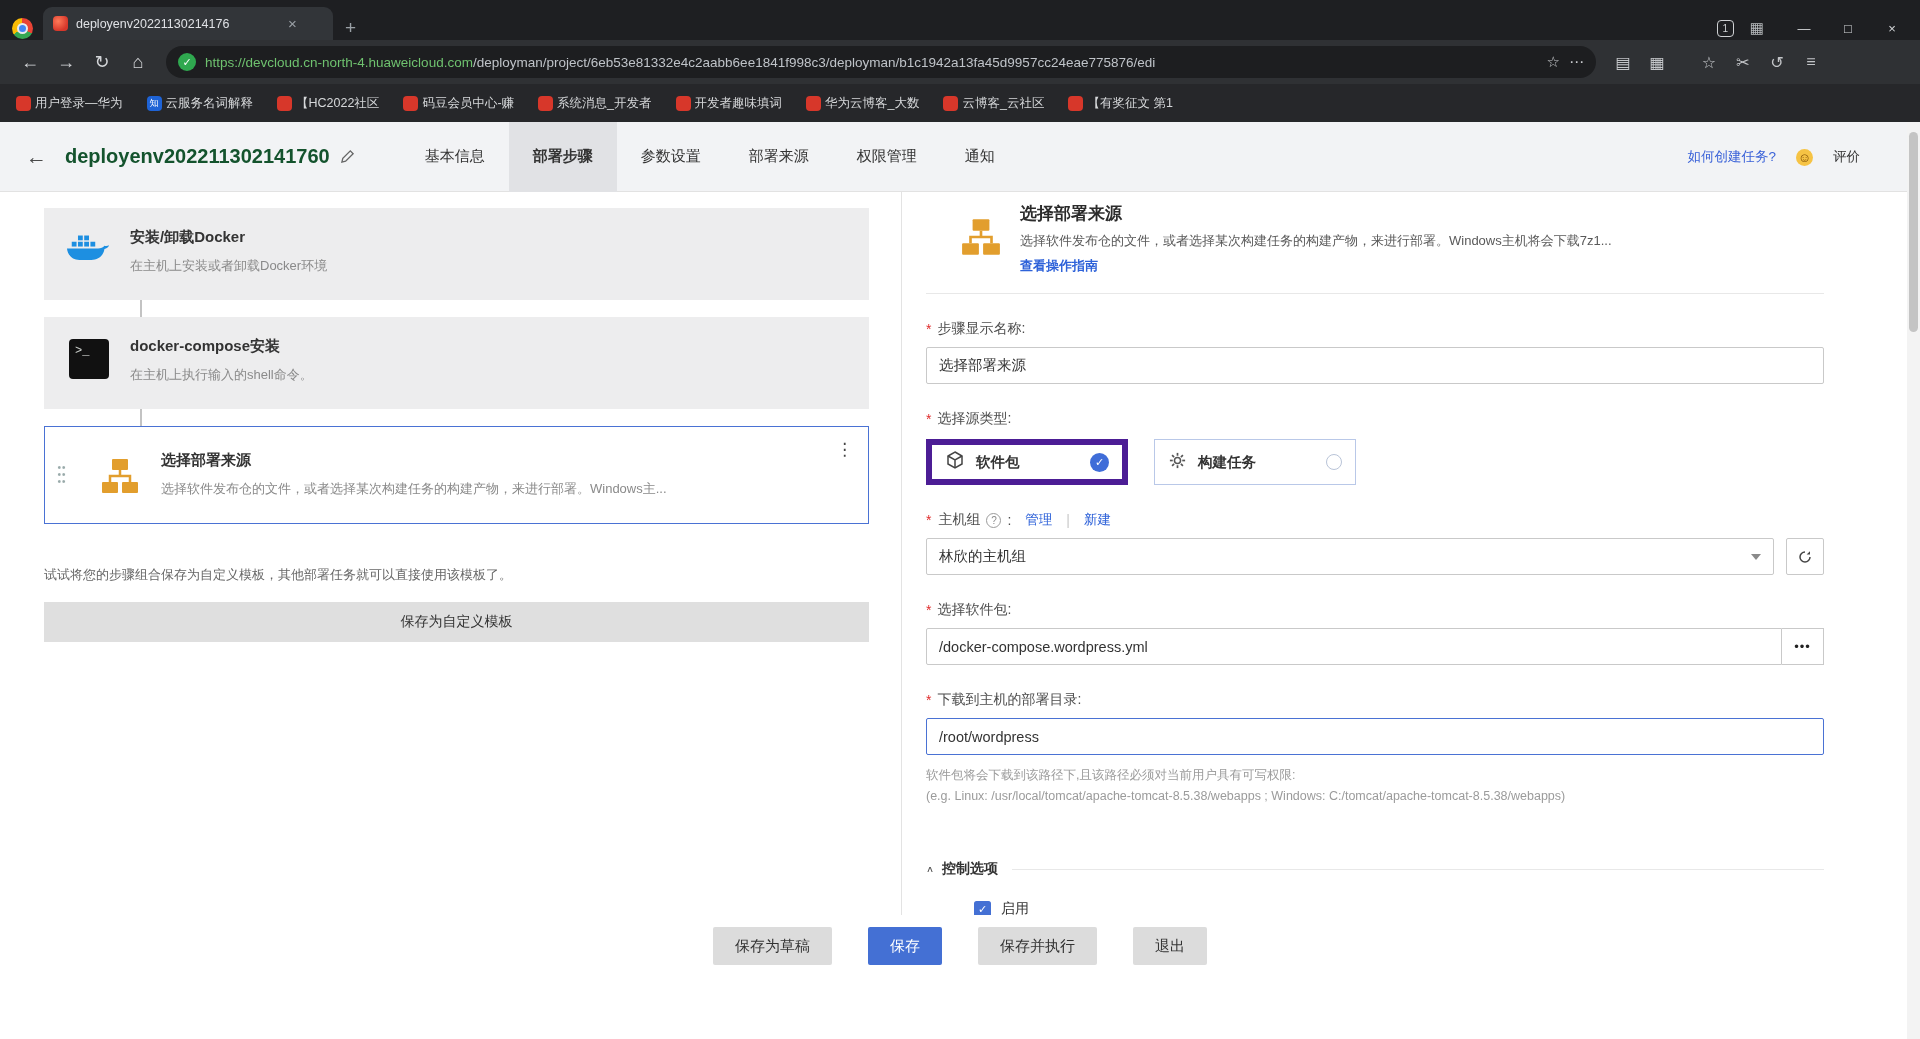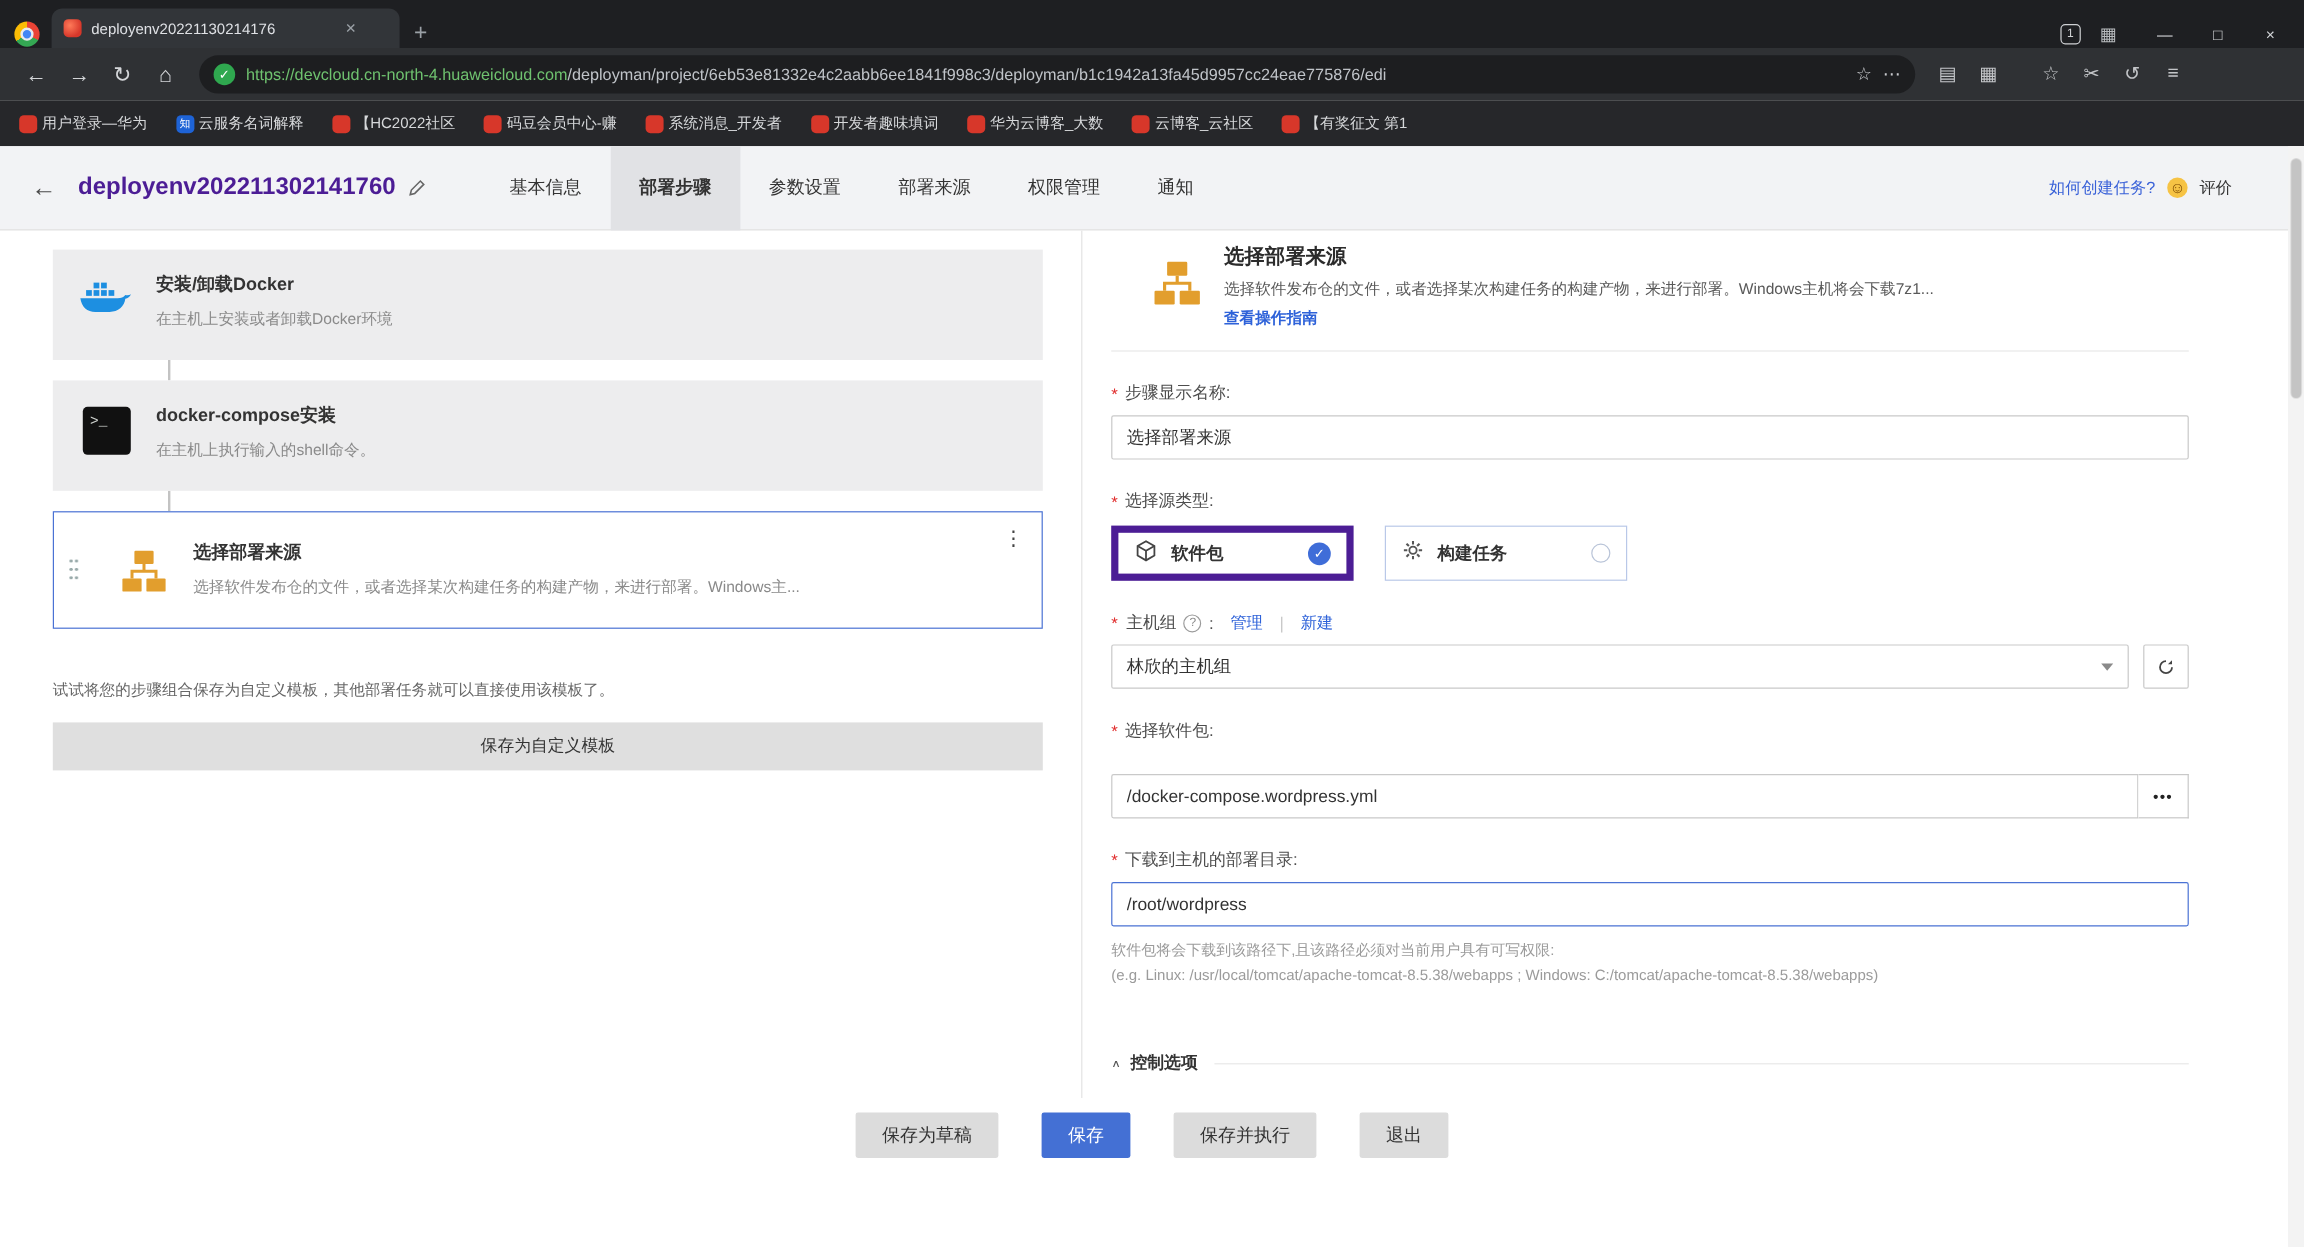--- a/index.html
+++ b/index.html
@@ -39,26 +39,26 @@
   .bookmarks { height:38px; background:#26272a; display:flex; align-items:center; padding:0 16px; gap:24px; }
   .bm-item { display:flex; align-items:center; gap:4px; cursor:pointer; }
   .bm-ico { width:15px; height:15px; border-radius:4px; display:flex; align-items:center; justify-content:center;
     color:#fff; font-size:9px; flex:none; }
   .bm-label { color:#d6d8da; font-size:12.5px; white-space:nowrap; }
 
   
   .page { height:877px; display:flex; flex-direction:column; background:#fff; }
   .page-header { height:70px; background:#f2f3f5; border-bottom:1px solid #e2e2e2; display:flex; align-items:center; padding:0 60px 0 26px; }
   .back-arrow { font-size:21px; color:#4a4a4a; margin-right:18px; cursor:pointer; }
-  .page-title { font-size:20px; font-weight:700; color:#4c1d95; }
+  .page-title { font-size:20px; font-weight:700; color:#14532d; }
   .edit-pencil { margin-left:10px; cursor:pointer; display:flex; }
   .ptabs { display:flex; margin-left:46px; height:70px; }
   .ptab { padding:0 24px; display:flex; align-items:center; font-size:15px; color:#333; cursor:pointer; }
   .ptab.active { background:#e1e2e5; font-weight:700; }
-  .ph-right { margin-left:auto; display:flex; align-items:flex-start; gap:10px; }
+  .ph-right { margin-left:auto; display:flex; align-items:flex-end; gap:20px; }
   .help-link { color:#3a62d8; font-size:13.5px; cursor:pointer; }
   .smiley { width:17px; height:17px; border-radius:50%; background:#f6c344; color:#7c4a03; font-size:13px;
     display:flex; align-items:center; justify-content:center; }
   .rate-link { color:#333; font-size:13.5px; cursor:pointer; }
 
   .content { flex:1; display:flex; overflow:hidden; }
   .left-pane { width:901px; padding:16px 32px 0 44px; }
   .v-sep { width:1px; background:#e3e3e3; }
   .right-pane { flex:1; padding:10px 96px 0 24px; }
 
@@ -108,21 +108,21 @@
   .hg-link { color:#2e62d9; font-size:13.5px; cursor:pointer; margin-left:8px; }
   .hg-sep { color:#c9c9c9; margin-left:8px; }
   .hg-row { display:flex; gap:12px; margin-top:9px; align-items:center; }
   .select-box { flex:1; height:37px; border:1px solid #c9c9c9; border-radius:2px; display:flex; align-items:center;
     padding:0 12px; font-size:14.5px; color:#333; cursor:pointer; background:#fff; }
   .select-caret { margin-left:auto; width:0; height:0; border-left:5px solid transparent; border-right:5px solid transparent;
     border-top:6px solid #8a8a8a; }
   .sq-btn { width:38px; height:37px; border:1px solid #c9c9c9; border-radius:2px; background:#fff; display:flex;
     align-items:center; justify-content:center; cursor:pointer; }
 
-  .input-group { display:flex; margin-top:27px; }
+  .input-group { display:flex; margin-top:9px; }
   .input-group .txt-input { margin-top:0; border-radius:2px 0 0 2px; }
   .browse-btn { width:42px; height:37px; border:1px solid #c9c9c9; border-left:none; background:#fff; font-size:13px;
     letter-spacing:1px; color:#222; cursor:pointer; display:flex; align-items:center; justify-content:center; }
 
   .dir-hint { font-size:12.5px; color:#9b9b9b; line-height:1.65; margin-top:10px; }
 
   .ctrl-sec { margin-top:54px; display:flex; align-items:center; gap:8px; }
   .ctrl-caret { color:#555; font-size:11px; transform:scaleY(.8); }
   .ctrl-label { font-size:14px; color:#333; font-weight:700; }
   .ctrl-line { flex:1; height:1px; background:#e8e8e8; margin-left:6px; }

